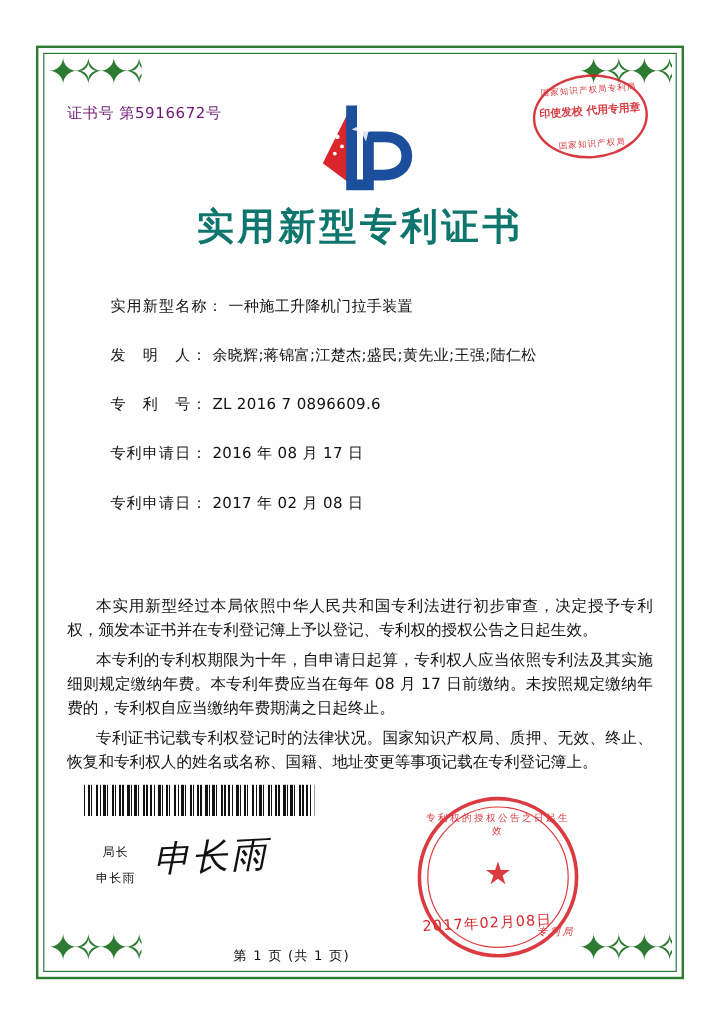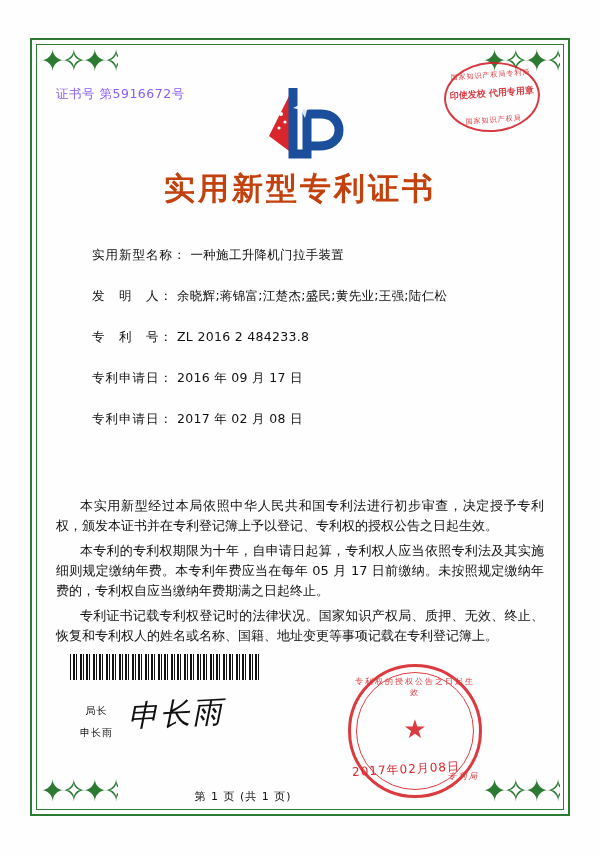--- a/index.html
+++ b/index.html
@@ -28,21 +28,21 @@
     font-size:30px;line-height:34px;letter-spacing:-4px;
     overflow:hidden;white-space:nowrap;
   }
   .corner.tl{left:40px;top:44px;text-align:left;}
   .corner.tr{right:40px;top:44px;text-align:right;}
   .corner.bl{left:40px;bottom:48px;text-align:left;}
   .corner.br{right:40px;bottom:48px;text-align:right;}
 
   .cert-no{
     position:absolute;left:56px;top:86px;
-    font-size:12.5px;color:#8b5cf6;letter-spacing:.5px;
+    font-size:12.5px;color:#701a75;letter-spacing:.5px;
   }
 
   
   .logo{
     position:absolute;left:263px;top:84px;width:86px;height:82px;
   }
   .logo svg{display:block;}
 
   
   .stamp-oval{
@@ -62,21 +62,21 @@
     font-size:9px;line-height:11px;font-weight:bold;
   }
   .stamp-oval .arc-bot{
     position:absolute;left:0;bottom:5px;width:92px;text-align:center;
     font-size:7px;letter-spacing:1px;
   }
 
   .title{
     position:absolute;left:0;top:168px;width:600px;text-align:center;
     font-family:"DejaVu Serif", serif;
-    font-size:31px;font-weight:bold;color:#c2410c;letter-spacing:3px;
+    font-size:31px;font-weight:bold;color:#0f766e;letter-spacing:3px;
   }
 
   .fields{
     position:absolute;left:56px;top:246px;width:492px;
   }
   .field{
     font-size:12.5px;color:#111;margin-bottom:24px;line-height:17px;
   }
   .field .lab{letter-spacing:1px;margin-left:36px;}
   .field .val{letter-spacing:.3px;}
@@ -185,35 +185,35 @@
     <div class="field">
       <span class="lab">实用新型名称：</span>
       <span class="val">一种施工升降机门拉手装置</span>
     </div>
     <div class="field">
       <span class="lab">发　明　人：</span>
       <span class="val">余晓辉;蒋锦富;江楚杰;盛民;黄先业;王强;陆仁松</span>
     </div>
     <div class="field">
       <span class="lab">专　利　号：</span>
-      <span class="val">ZL 2016 2 484233.8</span>
+      <span class="val">ZL 2016 7 0896609.6</span>
     </div>
     <div class="field">
       <span class="lab">专利申请日：</span>
-      <span class="val">2016 年 09 月 17 日</span>
+      <span class="val">2016 年 08 月 17 日</span>
     </div>
     <div class="field">
       <span class="lab">专利申请日：</span>
       <span class="val">2017 年 02 月 08 日</span>
     </div>
   </div>
 
   <div class="paras">
     <p>本实用新型经过本局依照中华人民共和国专利法进行初步审查，决定授予专利权，颁发本证书并在专利登记簿上予以登记、专利权的授权公告之日起生效。</p>
-    <p>本专利的专利权期限为十年，自申请日起算，专利权人应当依照专利法及其实施细则规定缴纳年费。本专利年费应当在每年 05 月 17 日前缴纳。未按照规定缴纳年费的，专利权自应当缴纳年费期满之日起终止。</p>
+    <p>本专利的专利权期限为十年，自申请日起算，专利权人应当依照专利法及其实施细则规定缴纳年费。本专利年费应当在每年 08 月 17 日前缴纳。未按照规定缴纳年费的，专利权自应当缴纳年费期满之日起终止。</p>
     <p>专利证书记载专利权登记时的法律状况。国家知识产权局、质押、无效、终止、恢复和专利权人的姓名或名称、国籍、地址变更等事项记载在专利登记簿上。</p>
   </div>
 
   <div class="barcode"></div>
 
   <div class="sign-block">
     <div>局长</div>
     <div>申长雨</div>
   </div>
   <div class="signature">申长雨</div>

